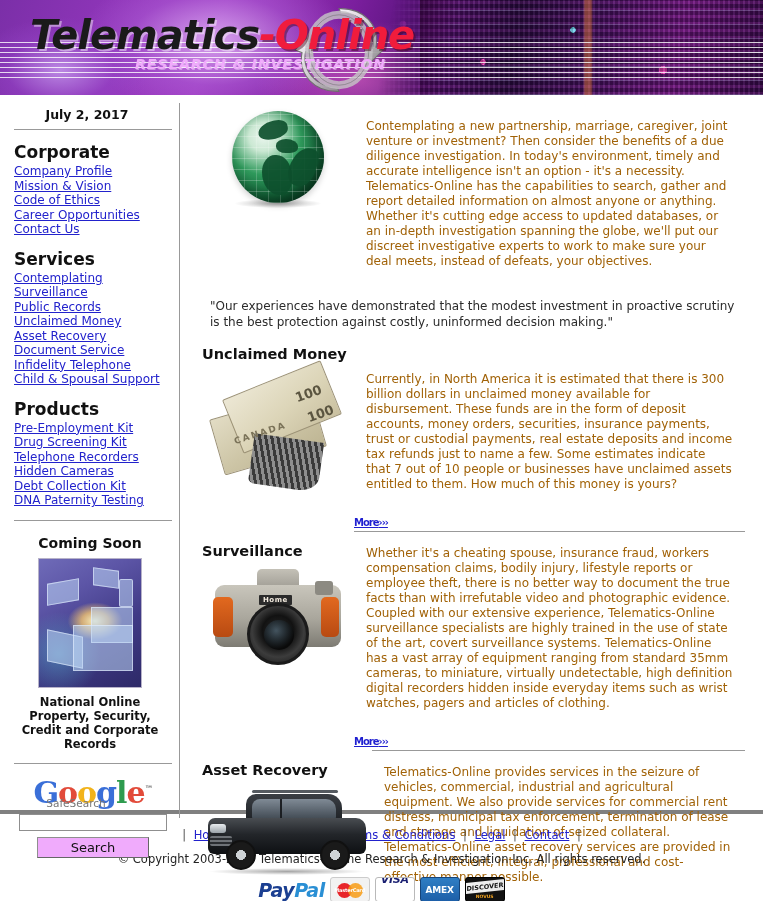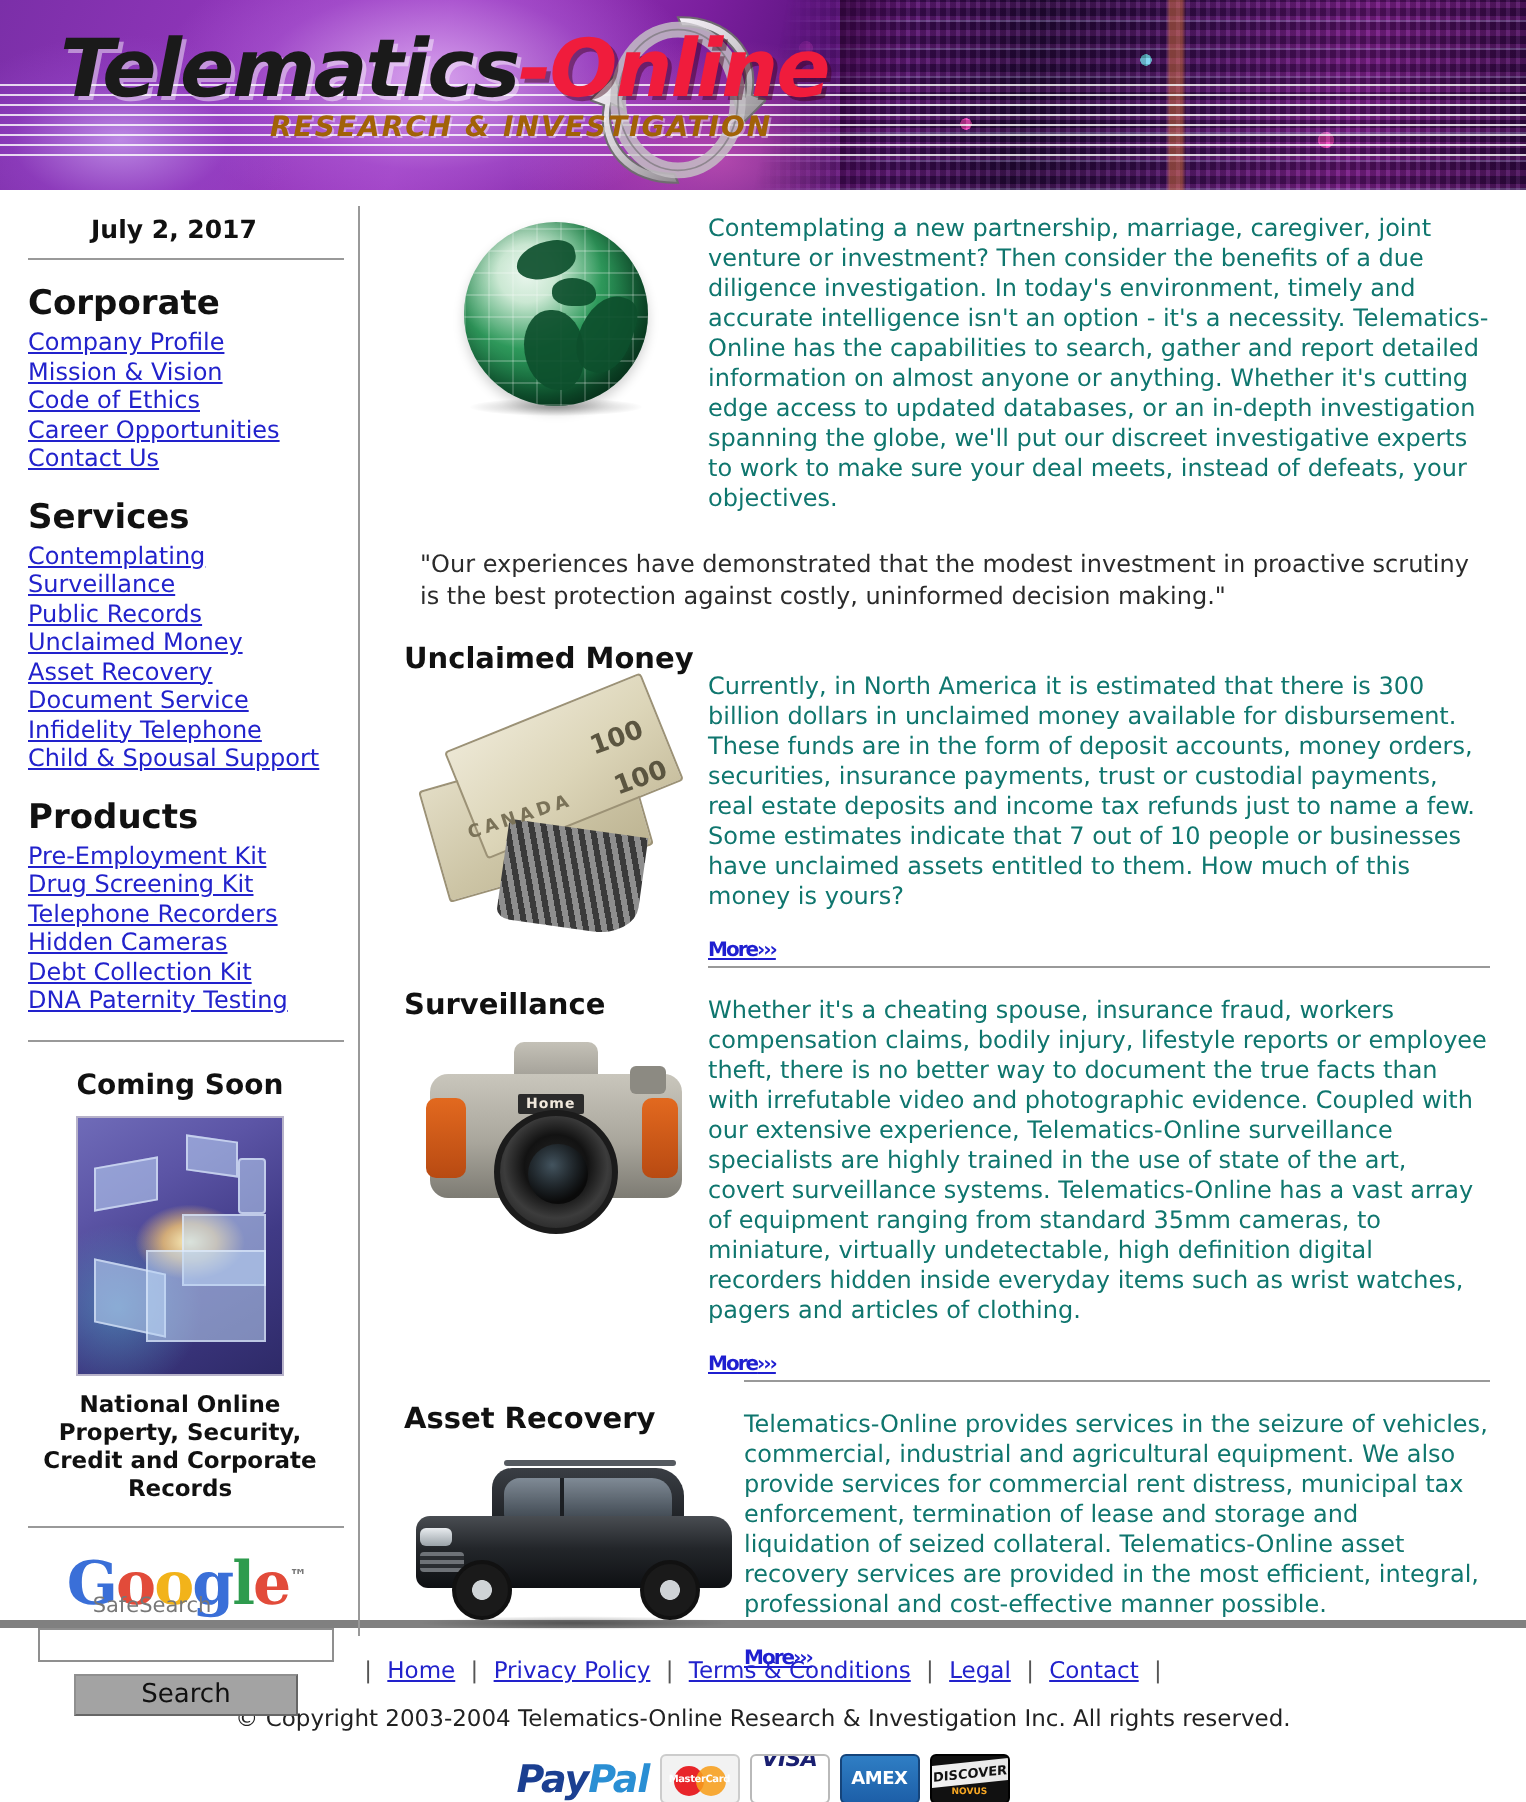--- a/index.html
+++ b/index.html
@@ -57,21 +57,21 @@
     position:absolute;left:0;top:0;width:400px;
     font-family:"DejaVu Sans","Liberation Sans",sans-serif;
     font-weight:bold;font-style:italic;font-size:40px;letter-spacing:-1px;
     white-space:nowrap;
   }
   .logo-main .dark{color:#1a1a1a;text-shadow:2px 2px 0 rgba(255,255,255,.45);}
   .logo-main .red{color:#f01c3c;text-shadow:2px 2px 0 rgba(60,0,20,.45);}
   .logo-sub{
     position:absolute;left:105px;top:44px;
     font-weight:bold;font-style:italic;font-size:14px;letter-spacing:1px;
-    color:#a16207;text-shadow:1px 1px 0 rgba(255,255,255,.40);white-space:nowrap;
+    color:#f0abfc;text-shadow:1px 1px 0 rgba(255,255,255,.40);white-space:nowrap;
   }
 
   
   .page{display:flex;width:763px;height:715px;}
   .sidebar{width:180px;flex:0 0 180px;padding:0;position:relative;}
   .divider-vert{
     position:absolute;right:0;top:8px;bottom:-8px;width:1px;background:#999;
   }
   .main{flex:1;padding:0 18px 0 22px;}
 
@@ -116,36 +116,36 @@
   .g-logo .y{color:#f2b31a;} .g-logo .g{color:#2e9b4e;}
   .g-tm{font-size:9px;vertical-align:super;color:#777;font-family:"DejaVu Sans",sans-serif;}
   .g-safe{font-size:10.5px;color:#777;margin-top:-11px;margin-left:-34px;
      font-family:"DejaVu Sans","Liberation Sans",sans-serif;position:relative;z-index:2;}
   .g-input{
     display:block;width:148px;height:17px;margin:5px auto 0 auto;
     border:1px solid #8f8f8f;background:#fff;font-size:12px;padding:1px 2px;box-sizing:border-box;
   }
   .g-btn{
     display:block;width:112px;height:21px;margin:6px auto 0 auto;
-    background:#a3a3a3;border:1px solid #8f8f8f;border-right-color:#666;border-bottom-color:#666;
+    background:#f0abfc;border:1px solid #8f8f8f;border-right-color:#666;border-bottom-color:#666;
     font-size:13px;color:#111;cursor:pointer;
     font-family:"DejaVu Sans","Liberation Sans",sans-serif;
   }
 
   
   h1.page-title{
     font-size:15px;font-weight:bold;color:#111;margin:16px 0 0 14px;letter-spacing:0;
   }
   .block{margin-top:4px;}
   .sec-head{font-size:14.5px;font-weight:bold;color:#111;margin:0 0 2px 0;}
   .row{display:flex;align-items:flex-start;}
   .thumb-col{flex:0 0 152px;text-align:center;}
   .text-col{flex:1;padding-top:2px;}
   p.body{
-    font-size:12px;line-height:15px;color:#0f766e;margin:0;
+    font-size:12px;line-height:15px;color:#a16207;margin:12px;
   }
   .quote{
     font-size:12px;line-height:15.5px;color:#2b2b2b;margin:18px 0 0 8px;
   }
   .more{
     display:inline-block;margin-top:11px;color:#1f1fd0;font-weight:bold;
     font-size:11.5px;text-decoration:underline;cursor:pointer;
   }
   .more span{font-size:10px;letter-spacing:-1px;}
   .hr-sec{border:0;border-top:1px solid #999;margin:10px 0 0 0;}

